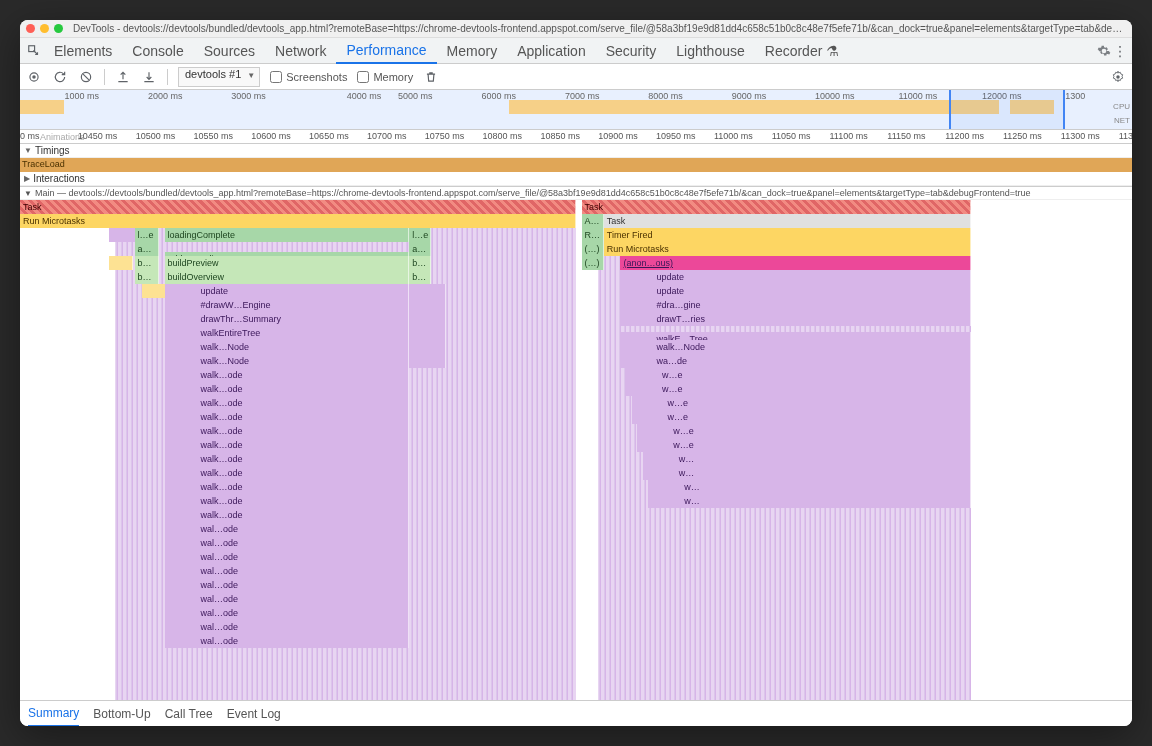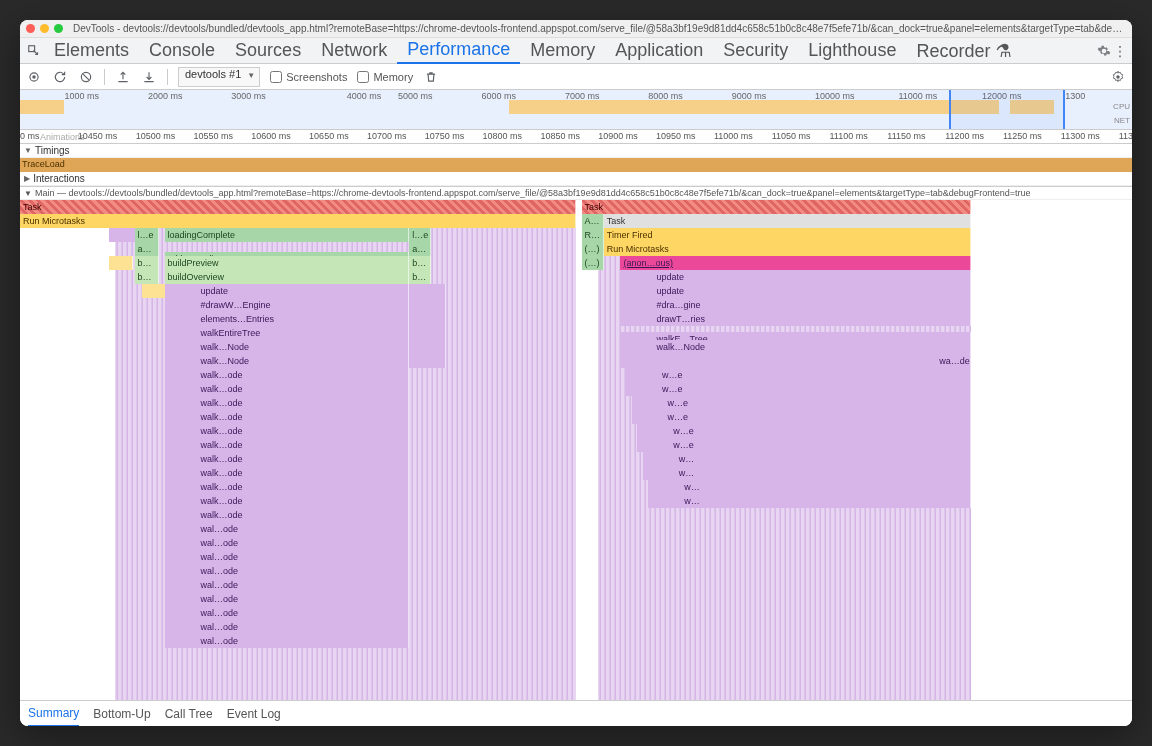--- a/index.html
+++ b/index.html
@@ -5,21 +5,21 @@
 * { margin: 0; padding: 0; box-sizing: border-box; font-family: -apple-system, BlinkMacSystemFont, "Segoe UI", sans-serif; }
 body { background: #2a2a2a; display: flex; align-items: flex-start; justify-content: center; padding: 20px; }
 .window { width: 1112px; height: 706px; background: #fff; border-radius: 8px; overflow: hidden; box-shadow: 0 10px 40px rgba(0,0,0,.4); display: flex; flex-direction: column; font-size: 11px; color: #333; }
 .titlebar { height: 18px; background: #f0f0f0; display: flex; align-items: center; padding: 0 6px; border-bottom: 1px solid #ddd; }
 .traffic { display: flex; gap: 5px; margin-right: 10px; }
 .dot { width: 9px; height: 9px; border-radius: 50%; }
 .dot.r { background: #ff5f56; } .dot.y { background: #ffbd2e; } .dot.g { background: #27c93f; }
 .title { font-size: 10px; color: #555; white-space: nowrap; overflow: hidden; text-overflow: ellipsis; flex: 1; }
 .tabs { height: 26px; background: #f1f3f4; border-bottom: 1px solid #ccc; display: flex; align-items: center; padding: 0 4px; }
 .inspect-icon { width: 20px; display: flex; justify-content: center; }
-.tab { padding: 0 10px; height: 26px; display: flex; align-items: center; color: #555; cursor: pointer; font-size: 18px; }
+.tab { padding: 0 10px; height: 26px; display: flex; align-items: center; color: #555; cursor: pointer; font-size: 14px; }
 .tab.active { color: #1a73e8; border-bottom: 2px solid #1a73e8; }
 .spacer { flex: 1; }
 .toolbar { height: 26px; border-bottom: 1px solid #ccc; display: flex; align-items: center; padding: 0 6px; gap: 10px; background: #fff; }
 .tb-icon { width: 16px; height: 16px; display: flex; align-items: center; justify-content: center; color: #5f6368; }
 .select { border: 1px solid #ccc; background: #f8f8f8; height: 20px; padding: 0 18px 0 6px; font-size: 11px; position: relative; }
 .select::after { content: "▼"; position: absolute; right: 4px; top: 3px; font-size: 8px; color: #666; }
 .cb { display: flex; align-items: center; gap: 4px; color: #555; font-size: 11px; }
 .cb input { width: 12px; height: 12px; }
 .overview { height: 40px; background: #e8f0fe; border-bottom: 1px solid #ccc; position: relative; }
 .ov-ticks { position: absolute; top: 0; left: 0; right: 0; height: 10px; font-size: 9px; color: #666; }
@@ -236,21 +236,21 @@
         <div class="fl c-grn2" style="top: 56px; left: 13%; width: 22%;">buildPreview</div>
         <div class="fl c-grn2" style="top: 56px; left: 35%; width: 2%;">b…</div>
         <div class="fl c-grn2" style="top: 70px; left: 10.3%; width: 2.2%;">b…</div>
         <div class="fl c-grn2" style="top: 70px; left: 13%; width: 22%;">buildOverview</div>
         <div class="fl c-grn2" style="top: 70px; left: 35%; width: 2%;">b…</div>
         <div class="fl c-yel2" style="top: 84px; left: 11%; width: 2.2%;"></div>
         <div class="fl c-pur" style="top: 84px; left: 13%; width: 22%;">update</div>
         <div class="fl c-pur" style="top: 84px; left: 35%; width: 2%;">u…</div>
         <div class="fl c-pur" style="top: 98px; left: 13%; width: 22%;">#drawW…Engine</div>
         <div class="fl c-pur" style="top: 98px; left: 35%; width: 2%;">#…</div>
-        <div class="fl c-pur" style="top: 112px; left: 13%; width: 22%;">elements…Entries</div>
+        <div class="fl c-pur" style="top: 112px; left: 13%; width: 22%;">drawThr…Summary</div>
         <div class="fl c-pur" style="top: 112px; left: 35%; width: 2%;">d…</div>
         <div class="fl c-pur" style="top: 126px; left: 13%; width: 22%;">walkEntireTree</div>
         <div class="fl c-pur" style="top: 126px; left: 35%; width: 2%;">w…</div>
         <div class="fl c-pur" style="top: 140px; left: 13%; width: 22%;">walk…Node</div>
         <div class="fl c-pur" style="top: 140px; left: 35%; width: 2%;">w…</div>
         <div class="fl c-pur" style="top: 154px; left: 13%; width: 22%;">walk…Node</div>
         <div class="fl c-pur" style="top: 154px; left: 35%; width: 2%;">w…</div>
         <div class="fl c-pur" style="top: 168px; left: 13%; width: 22%;">walk…ode</div>
         <div class="fl c-pur" style="top: 182px; left: 13%; width: 22%;">walk…ode</div>
         <div class="fl c-pur" style="top: 196px; left: 13%; width: 22%;">walk…ode</div>
@@ -279,21 +279,21 @@
         <div class="fl c-grn" style="top: 42px; left: 50.5%; width: 2%;">(…)</div>
         <div class="fl c-yel" style="top: 42px; left: 52.5%; width: 33%;">Run Microtasks</div>
         <div class="fl c-grn" style="top: 56px; left: 50.5%; width: 2%;">(…)</div>
         <div class="fl c-pur2" style="top: 56px; left: 54%; width: 31.5%;">(anon…ous)</div>
         <div class="fl c-pur" style="top: 70px; left: 54%; width: 31.5%;">update</div>
         <div class="fl c-pur" style="top: 84px; left: 54%; width: 31.5%;">update</div>
         <div class="fl c-pur" style="top: 98px; left: 54%; width: 31.5%;">#dra…gine</div>
         <div class="fl c-pur" style="top: 112px; left: 54%; width: 31.5%;">drawT…ries</div>
         <div class="fl c-pur" style="top: 132px; left: 54%; width: 31.5%;">walkE…Tree</div>
         <div class="fl c-pur" style="top: 140px; left: 54%; width: 31.5%;">walk…Node</div>
-        <div class="fl c-pur" style="top: 154px; left: 54%; width: 31.5%; text-align: right;">wa…de</div>
+        <div class="fl c-pur" style="top: 154px; left: 54%; width: 31.5%;">wa…de</div>
         <div class="fl c-pur" style="top: 168px; left: 54.5%; width: 31%;">w…e</div>
         <div class="fl c-pur" style="top: 182px; left: 54.5%; width: 31%;">w…e</div>
         <div class="fl c-pur" style="top: 196px; left: 55%; width: 30.5%;">w…e</div>
         <div class="fl c-pur" style="top: 210px; left: 55%; width: 30.5%;">w…e</div>
         <div class="fl c-pur" style="top: 224px; left: 55.5%; width: 30%;">w…e</div>
         <div class="fl c-pur" style="top: 238px; left: 55.5%; width: 30%;">w…e</div>
         <div class="fl c-pur" style="top: 252px; left: 56%; width: 29.5%;">w…</div>
         <div class="fl c-pur" style="top: 266px; left: 56%; width: 29.5%;">w…</div>
         <div class="fl c-pur" style="top: 280px; left: 56.5%; width: 29%;">w…</div>
         <div class="fl c-pur" style="top: 294px; left: 56.5%; width: 29%;">w…</div>

